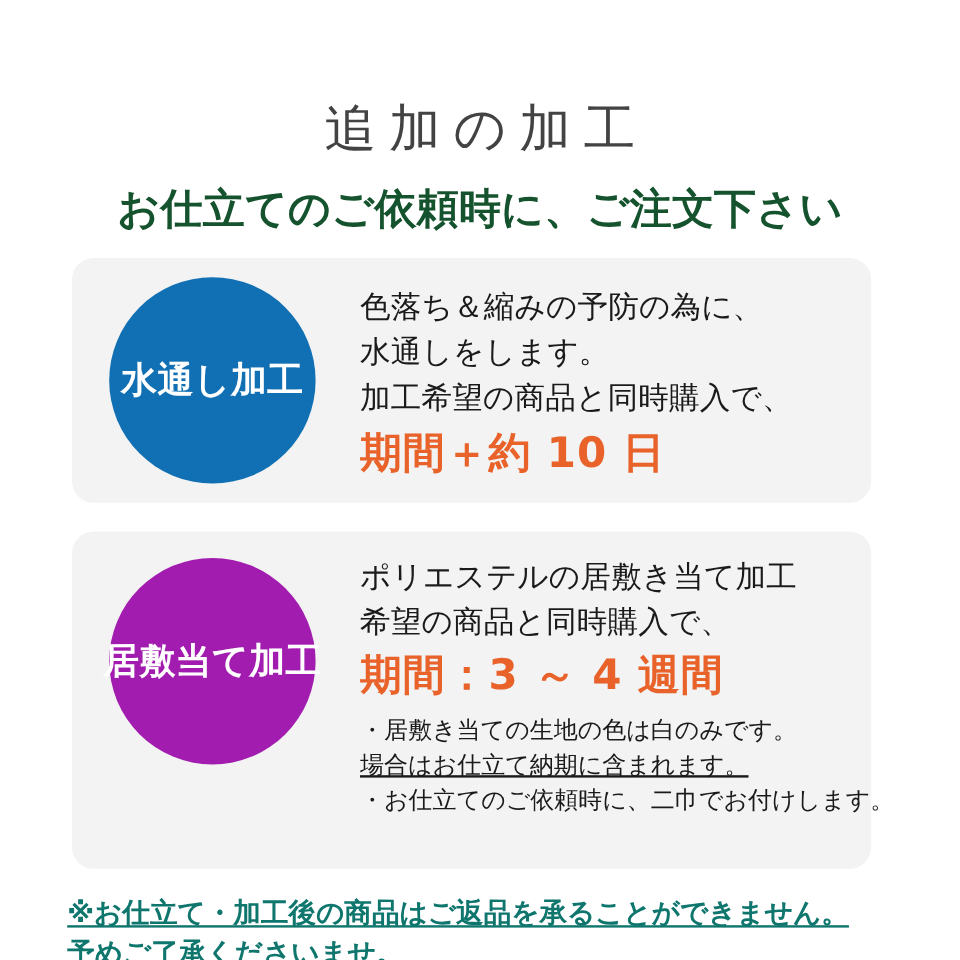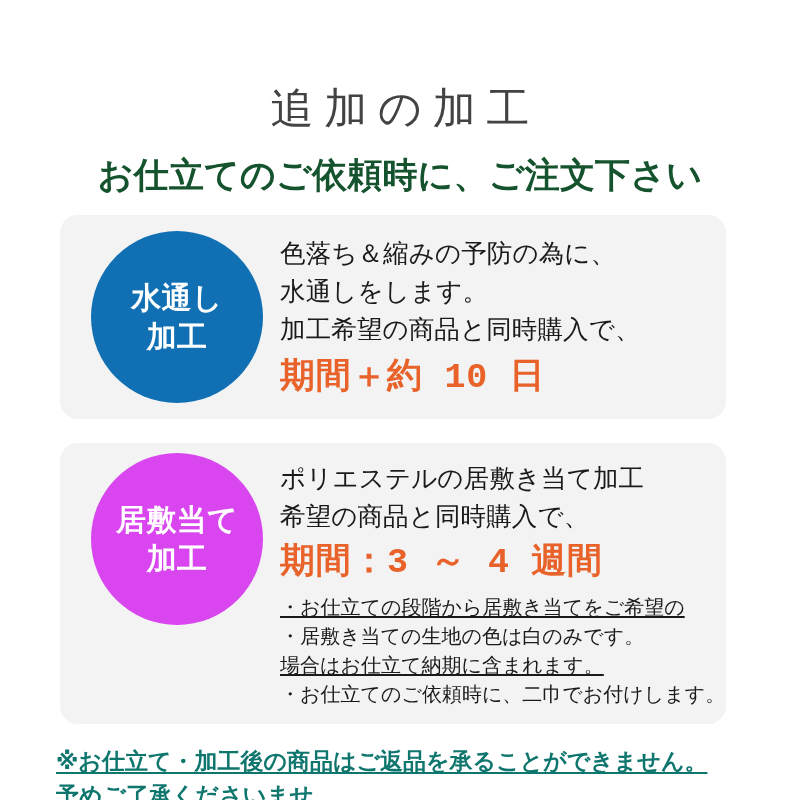--- a/index.html
+++ b/index.html
@@ -65,39 +65,38 @@
   .card--mizutoshi { top: 168px; height: 204px; }
   .card--ishikiate { top: 396px; height: 281px; }
 
   .badge {
     position: absolute;
     left: 31px;
     width: 172px;
     height: 172px;
     border-radius: 50%;
     display: flex;
-    flex-direction: column;
+    flex-direction: row;
     align-items: center;
     justify-content: center;
     color: #ffffff;
     font-weight: 700;
     font-size: 30px;
     line-height: 1.3;
     letter-spacing: 0.01em;
     text-align: center;
   }
   .card--mizutoshi .badge { top: 16px; background: #1170b4; }
-  .card--ishikiate .badge { top: 10px; background: #d946ef; }
+  .card--ishikiate .badge { top: 22px; background: #a21caf; }
   .badge-line { display: block; white-space: nowrap; }
 
   .card-body {
     position: absolute;
-    left: 220px;
+    left: 240px;
     right: 16px;
-    font-family: Liberation Mono, monospace;
   }
   .card--mizutoshi .card-body { top: 22px; }
   .card--ishikiate .card-body { top: 19px; }
 
   .body-line {
     font-size: 25.5px;
     line-height: 38px;
     color: #1a1a1a;
     font-weight: 400;
     letter-spacing: 0.005em;
@@ -167,21 +166,20 @@
   <div class="card card--ishikiate">
     <div class="badge">
       <span class="badge-line">居敷当て</span>
       <span class="badge-line">加工</span>
     </div>
     <div class="card-body">
       <div class="body-line">ポリエステルの居敷き当て加工</div>
       <div class="body-line">希望の商品と同時購入で、</div>
       <div class="highlight">期間：3 ～ 4 週間</div>
       <div class="notes">
-        <div class="note note--underline"><span class="note-text">・お仕立ての段階から居敷き当てをご希望の</span></div>
         <div class="note"><span class="note-text">・居敷き当ての生地の色は白のみです。</span></div>
         <div class="note note--underline"><span class="note-text">場合はお仕立て納期に含まれます。</span></div>
         <div class="note"><span class="note-text">・お仕立てのご依頼時に、二巾でお付けします。</span></div>
       </div>
     </div>
   </div>
 
   <div class="footer">
     <div class="footer-line">※お仕立て・加工後の商品はご返品を承ることができません。</div>
     <div class="footer-line">予めご了承くださいませ。</div>

